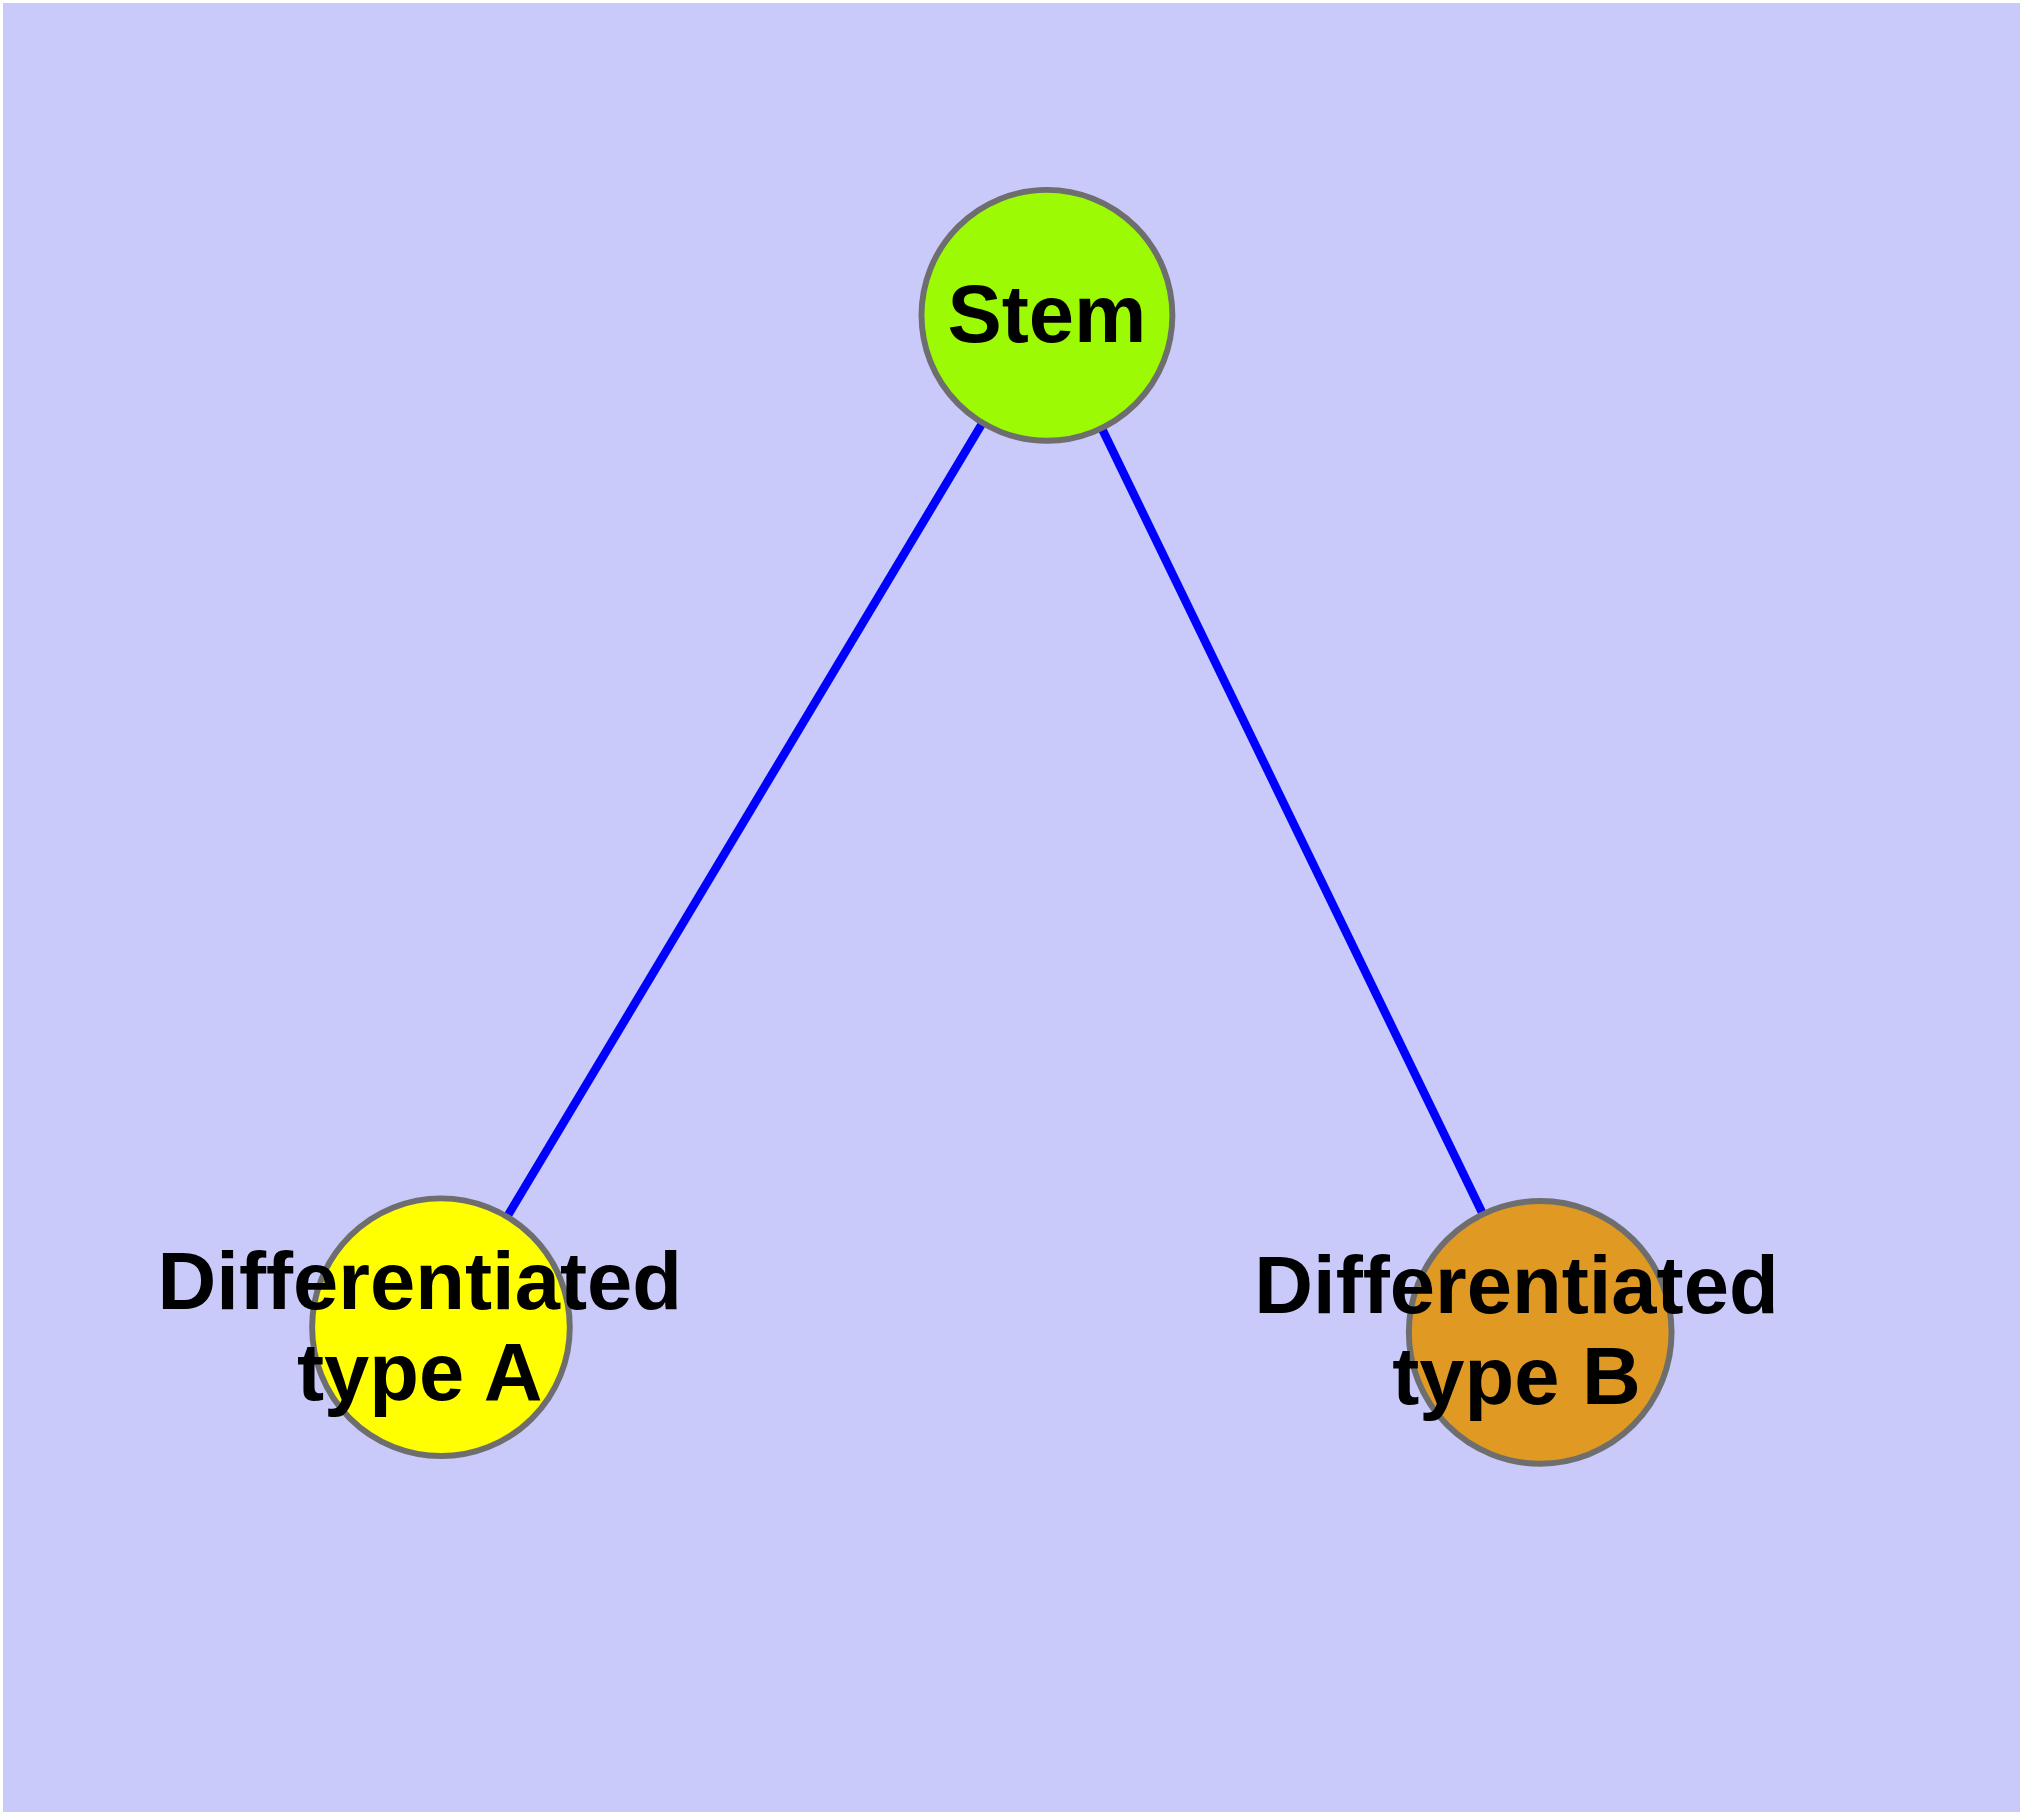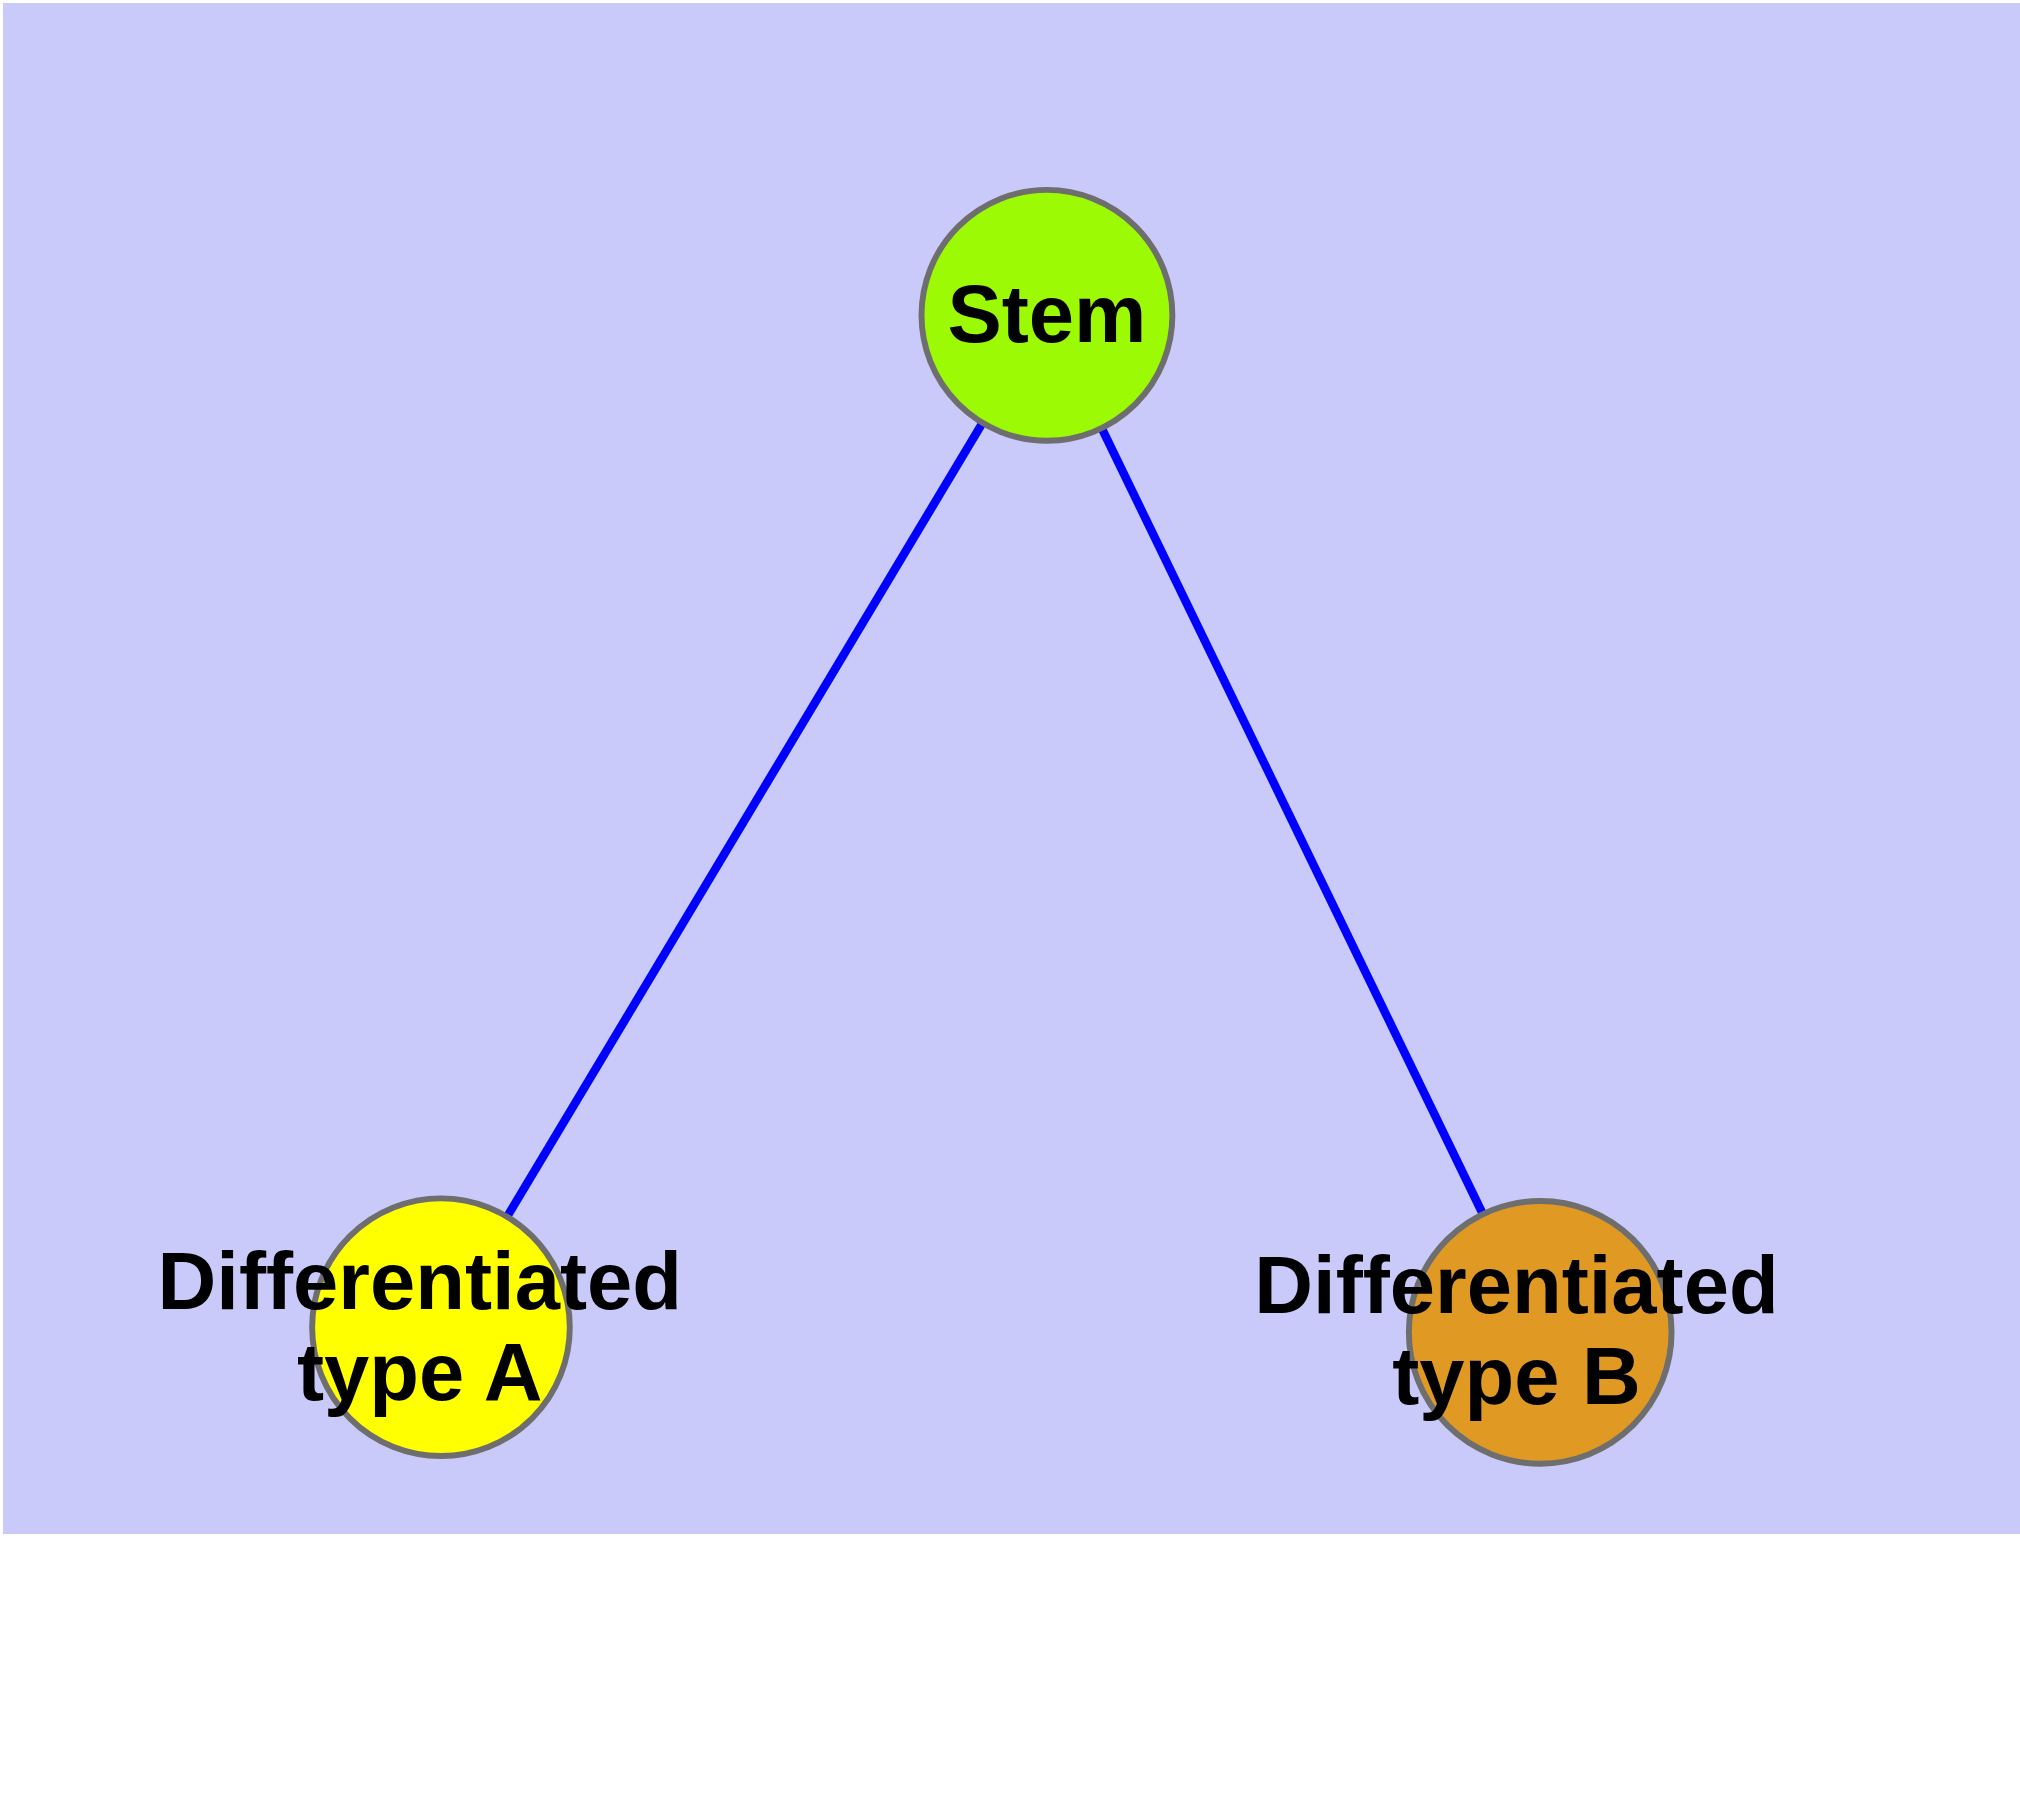--- a/index.html
+++ b/index.html
@@ -3,21 +3,21 @@
 <meta charset="utf-8">
 <style>
   html, body {
     margin: 0;
     padding: 0;
     background: #ffffff;
   }
   #canvas {
     position: relative;
     width: 2021px;
-    height: 1534px;
+    height: 1812px;
     background: #ffffff;
     overflow: hidden;
   }
   #graph-surface {
     position: absolute;
     left: 3.4px;
     top: 3.4px;
     width: 2017px;
     height: 1809px;
     background: #c9caf9;

